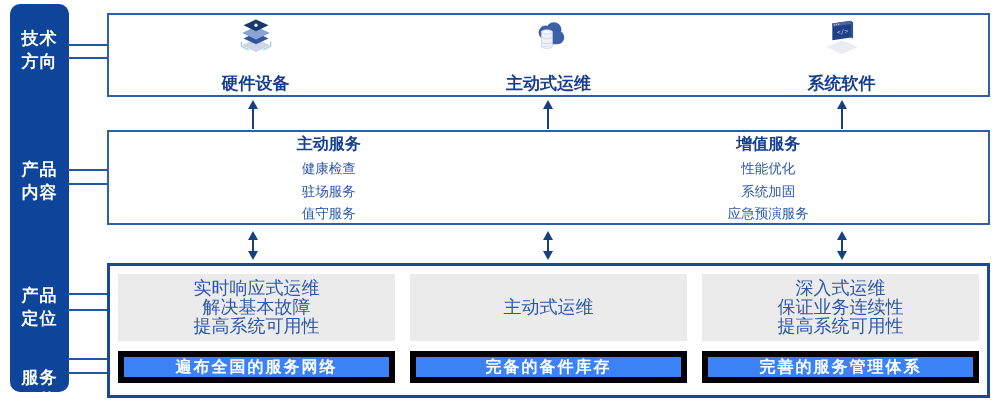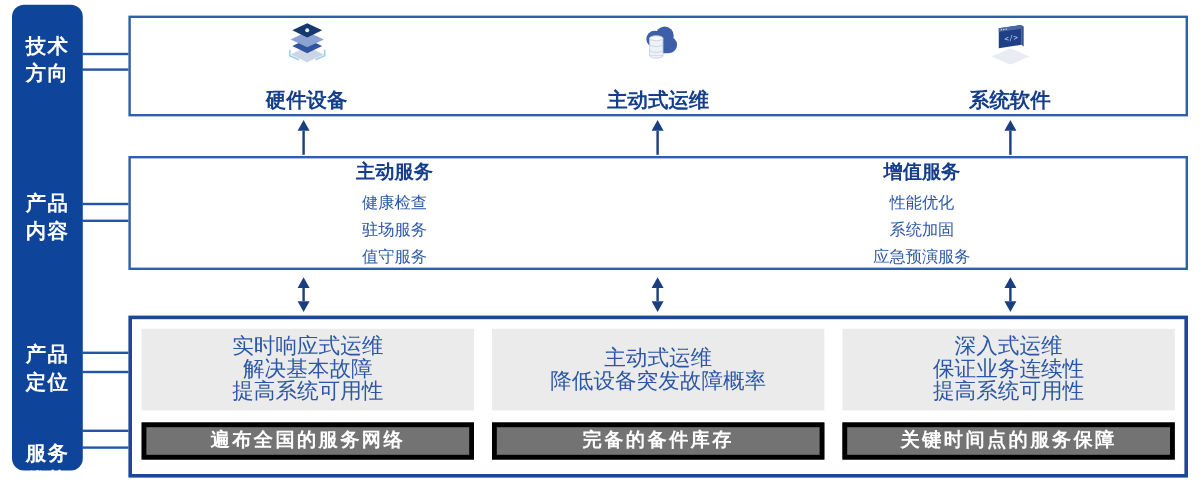--- a/index.html
+++ b/index.html
@@ -50,22 +50,22 @@
   .mid-title { font-size:16px; font-weight:bold; color:#153f8c; line-height:24px; }
   .mid-item  { font-size:13.5px; color:#2c57a7; line-height:19px; }
   
   .pos-col { flex:1; display:flex; flex-direction:column; }
   .pos-card {
     background:#ebebeb; height:69px; display:flex; flex-direction:column;
     align-items:center; justify-content:center;
   }
   .pos-line { font-size:18px; color:#2c57a7; line-height:19px; }
   .adv-bar {
-    margin-top:10px; height:32px; background:#737373;
-    border:4px solid #000000; box-sizing:border-box;
+    margin-top:10px; height:32px; background:#3b82f6;
+    border:6px solid #000000; box-sizing:border-box;
     display:flex; align-items:center; justify-content:center;
     color:#ffffff; font-weight:bold; font-size:16px; letter-spacing:2px;
   }
   
   .arrow {
     position:absolute; width:12px; display:flex; flex-direction:column;
     align-items:center;
   }
   .tri-up {
     width:0; height:0; border-left:5px solid transparent;
@@ -214,28 +214,27 @@
         <div class="pos-line">实时响应式运维</div>
         <div class="pos-line">解决基本故障</div>
         <div class="pos-line">提高系统可用性</div>
       </div>
       <div class="adv-bar">遍布全国的服务网络</div>
     </div>
 
     <div class="pos-col">
       <div class="pos-card">
         <div class="pos-line">主动式运维</div>
-        <div class="pos-line">降低设备突发故障概率</div>
       </div>
       <div class="adv-bar">完备的备件库存</div>
     </div>
 
     <div class="pos-col">
       <div class="pos-card">
         <div class="pos-line">深入式运维</div>
         <div class="pos-line">保证业务连续性</div>
         <div class="pos-line">提高系统可用性</div>
       </div>
-      <div class="adv-bar">关键时间点的服务保障</div>
+      <div class="adv-bar">完善的服务管理体系</div>
     </div>
   </div>
 
 </div>
 
 </body></html>

